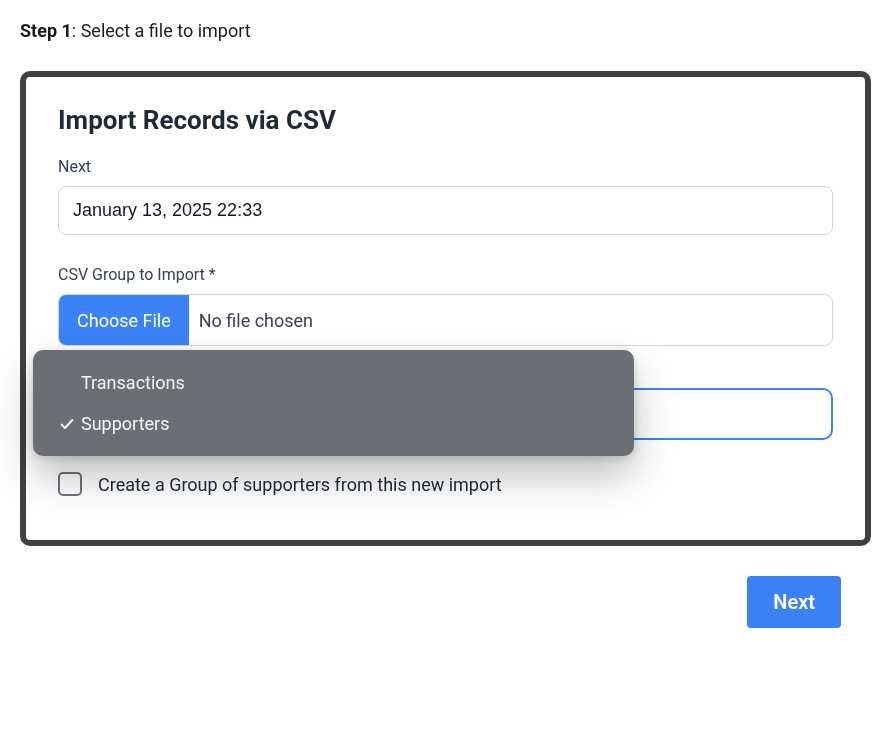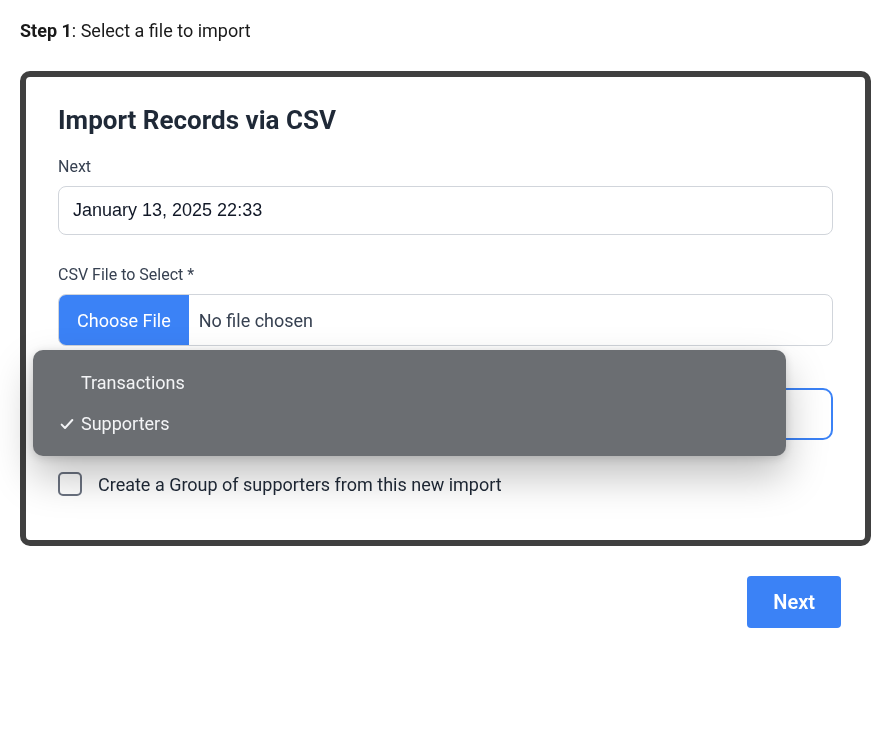--- a/index.html
+++ b/index.html
@@ -115,21 +115,21 @@
     
     .checkbox-label {
       font-size: 18px;
       color: #1f2937;
     }
     
     .dropdown-menu {
       position: absolute;
       left: 33px;
       top: 350px;
-      width: 753px;
+      width: 601px;
       background: #6b6e72;
       border-radius: 10px;
       padding: 12px 0;
       box-shadow: 0 20px 40px rgba(0,0,0,0.25), 0 2px 8px rgba(0,0,0,0.15);
       z-index: 100;
     }
     
     .dropdown-item {
       display: flex;
       align-items: center;
@@ -180,21 +180,21 @@
 <div class="step-header">
   <strong>Step 1</strong><span>: Select a file to import</span>
 </div>
 
 <div class="card">
   <h2 class="card-title">Import Records via CSV</h2>
   
   <label class="field-label">Next</label>
   <input type="text" class="text-input" value="January 13, 2025 22:33" style="">
   
-  <label class="field-label">CSV File to Select *</label>
+  <label class="field-label">CSV Group to Import *</label>
   <div class="file-input-wrapper">
     <button class="choose-file-btn">Choose File</button>
     <span class="file-status">No file chosen</span>
   </div>
   
   <div class="hidden-select-spacer"></div>
   
   <div class="checkbox-row">
     <div class="checkbox"></div>
     <span class="checkbox-label">Create a Group of supporters from this new import</span>

